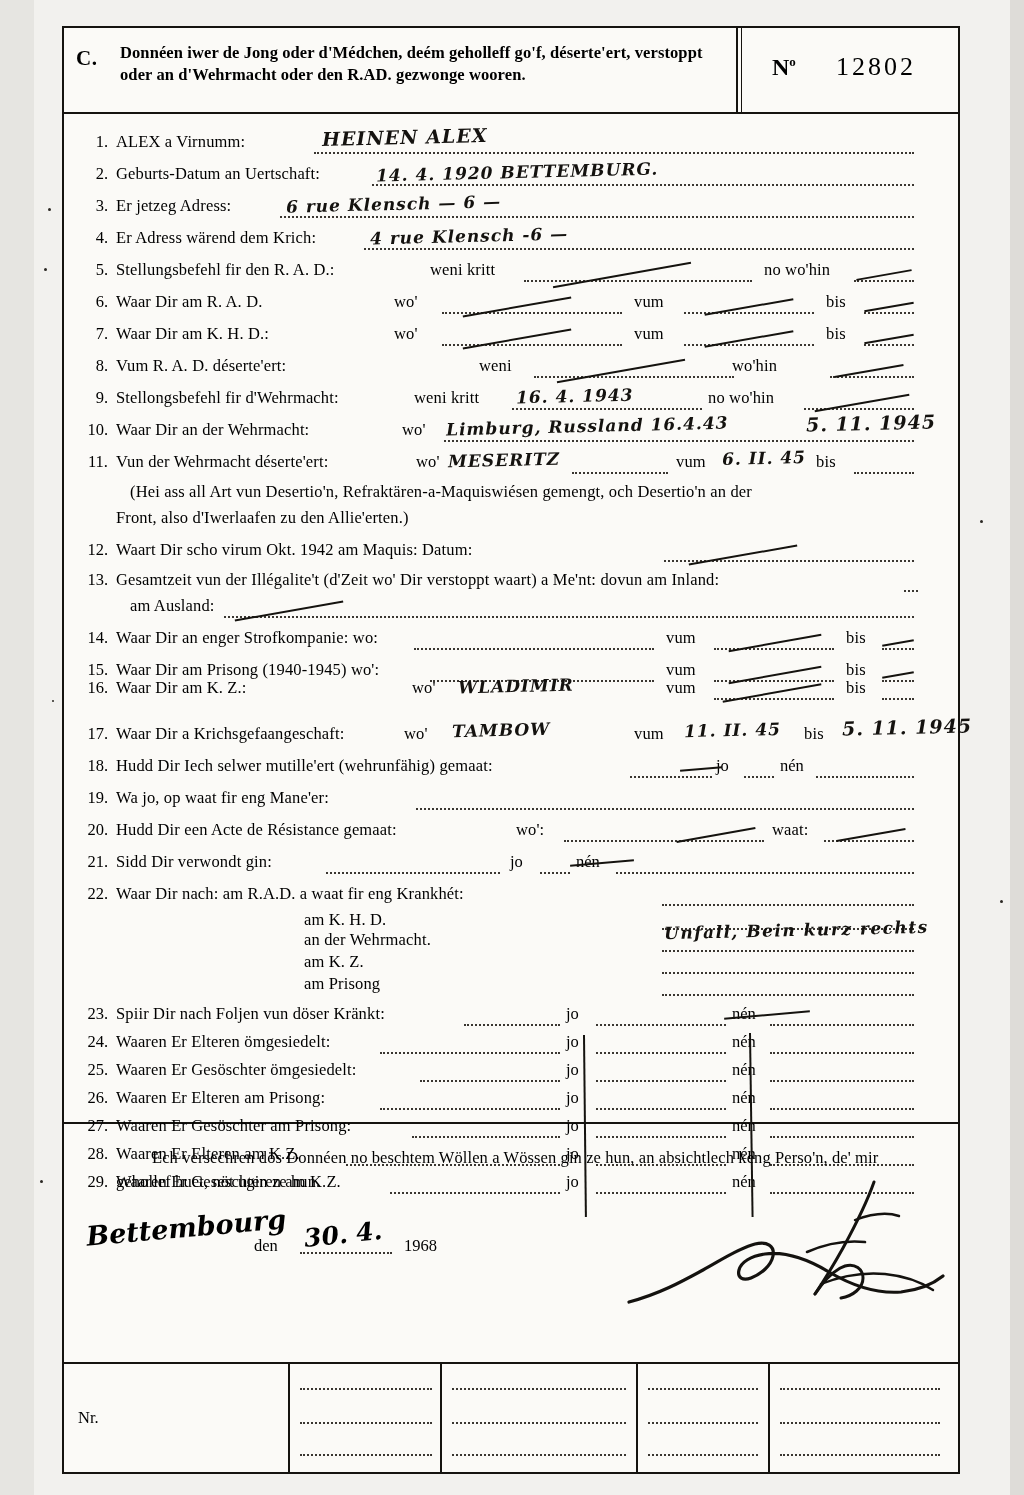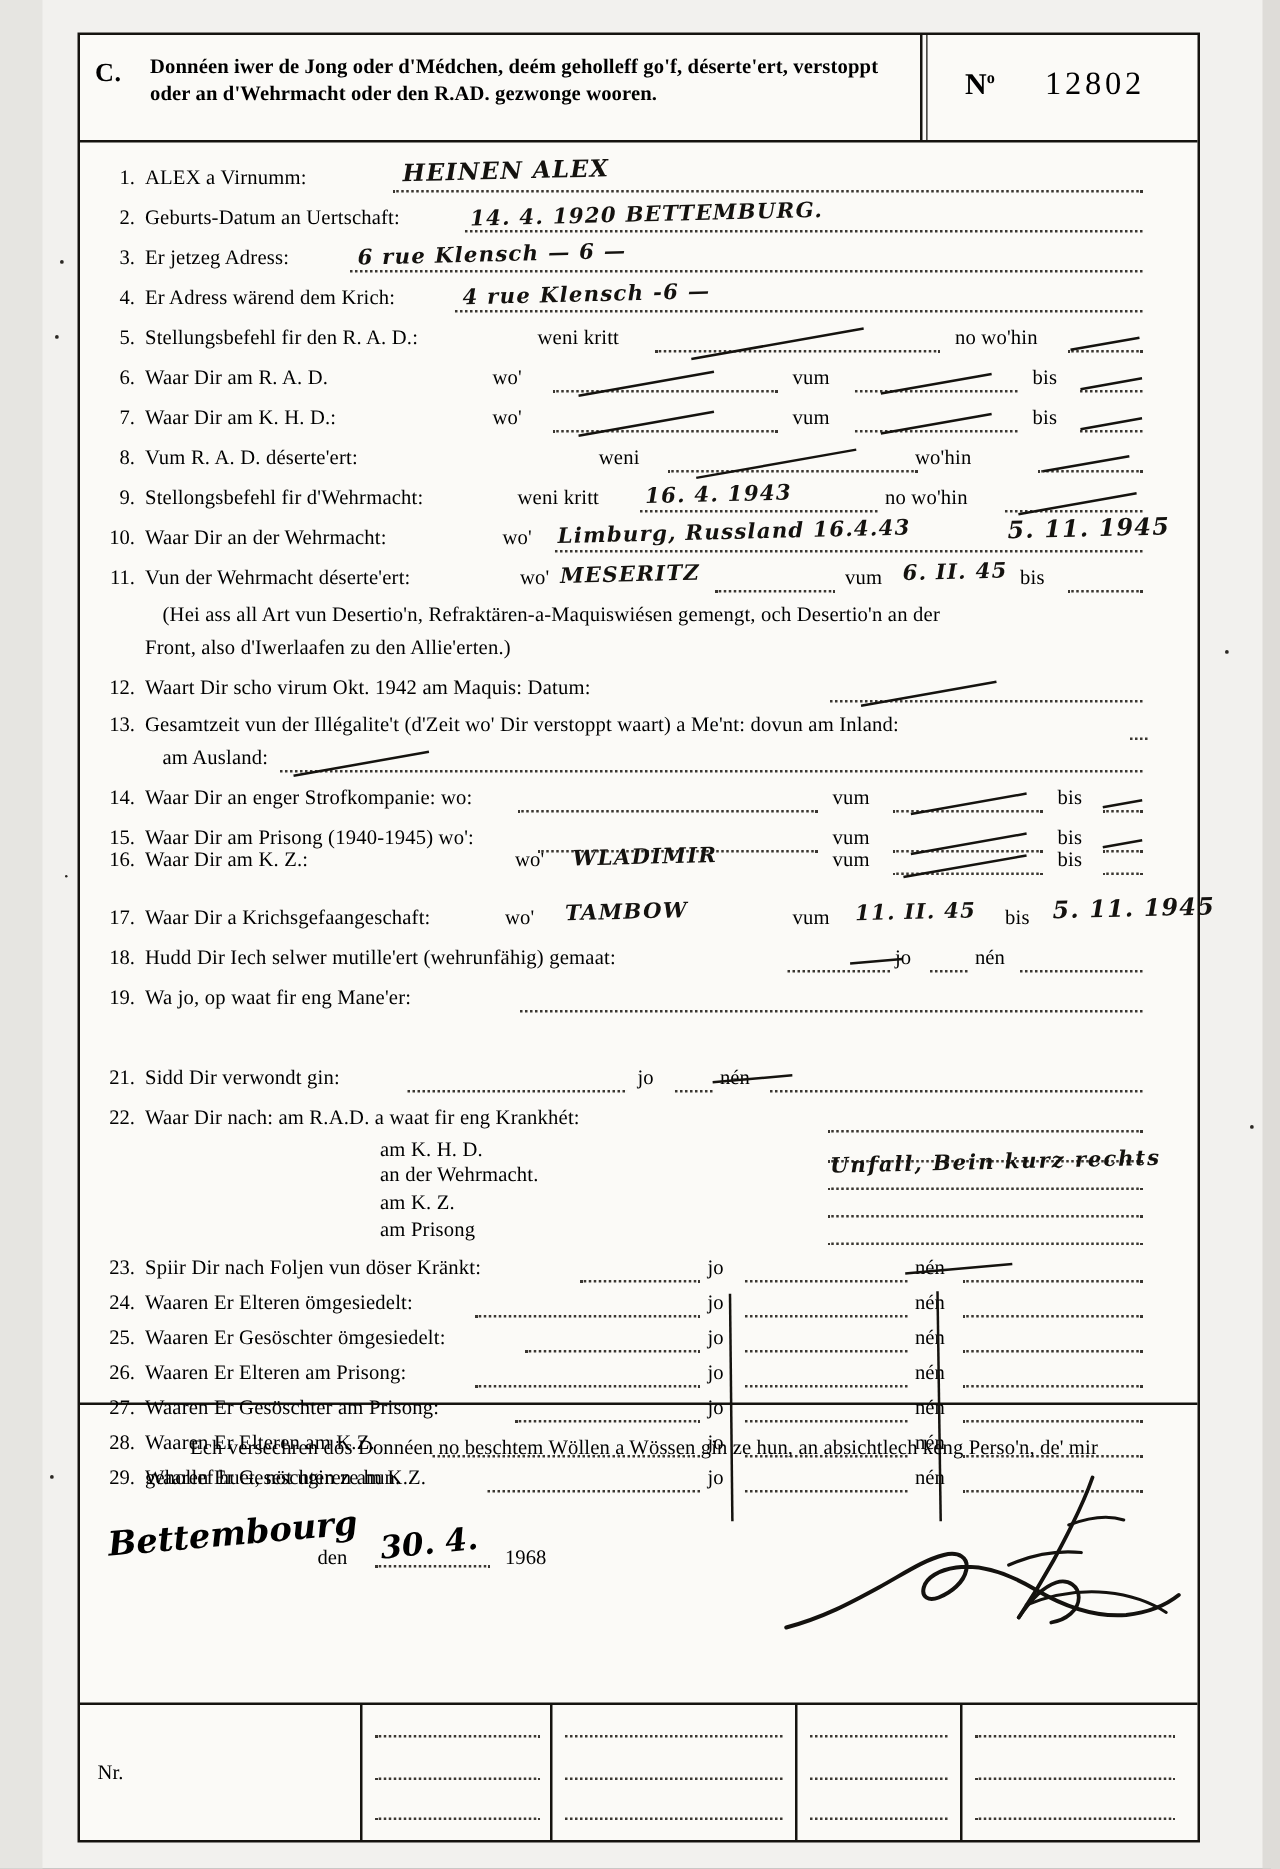--- a/index.html
+++ b/index.html
@@ -442,20 +442,30 @@
         <span class="dots" style="left:752px; top:20px; width:98px;"></span>
         <span class="strike flat" style="left:616px; top:12px; width:42px;"></span>
       </div>
 
       <div class="row" style="top:674px">
         <span class="num">19.</span>
         <span class="lbl">Wa jo, op waat fir eng Mane'er:</span>
         <span class="dots" style="left:352px; top:20px; width:498px;"></span>
       </div>
 
+      <div class="row" style="top:706px">
+        <span class="num">20.</span>
+        <span class="lbl">Hudd Dir een Acte de Résistance gemaat:</span>
+        <span class="lbl2" style="left:452px">wo':</span>
+        <span class="dots" style="left:500px; top:20px; width:200px;"></span>
+        <span class="strike" style="left:612px; top:14px; width:80px;"></span>
+        <span class="lbl2" style="left:708px">waat:</span>
+        <span class="dots" style="left:760px; top:20px; width:90px;"></span>
+        <span class="strike" style="left:772px; top:14px; width:70px;"></span>
+      </div>
 
       <div class="row" style="top:738px">
         <span class="num">21.</span>
         <span class="lbl">Sidd Dir verwondt gin:</span>
         <span class="dots" style="left:262px; top:20px; width:174px;"></span>
         <span class="yn" style="left:446px">jo</span>
         <span class="dots" style="left:476px; top:20px; width:30px;"></span>
         <span class="yn" style="left:512px">nén</span>
         <span class="dots" style="left:552px; top:20px; width:298px;"></span>
         <span class="strike flat" style="left:506px; top:10px; width:64px;"></span>

